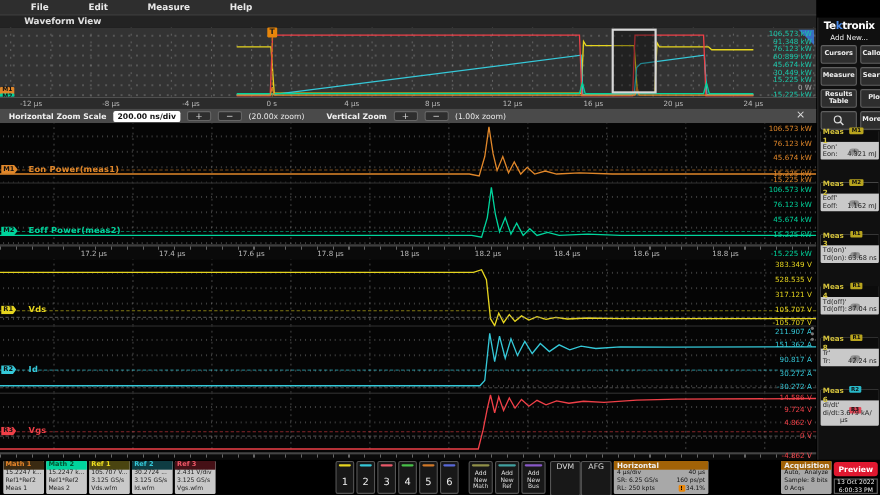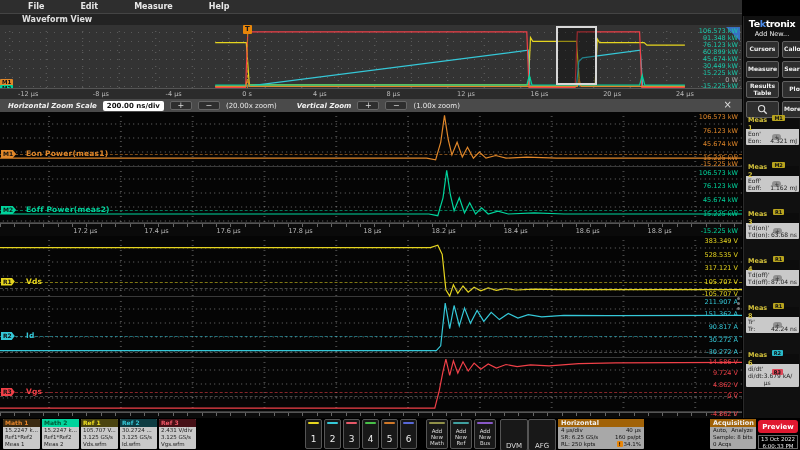--- a/index.html
+++ b/index.html
@@ -19,21 +19,21 @@
   .trig-marker{position:absolute;left:243px;top:0;width:9px;height:9px;background:#e8860a;color:#1a1a1a;font-size:7px;font-weight:bold;text-align:center;line-height:9px;border-radius:1px;}
   .trig-line{position:absolute;left:247px;top:9px;width:0;height:54px;border-left:1px dashed #c87818;}
   .zoombox{position:absolute;left:74.9%;top:1px;width:5.6%;height:59px;border:2px solid #d8d8d8;background:rgba(0,0,0,.35);box-sizing:border-box;}
   .ov-tag{position:absolute;font-size:5.5px;font-weight:bold;color:#111;padding:0 2px;border-radius:1px;line-height:7px;}
   .zoomicon{position:absolute;right:2px;top:2px;width:0;height:0;border-left:14px solid transparent;border-top:14px solid #3a7adc;opacity:.85;}
   
   .ovaxis{position:absolute;left:0;top:88px;width:742px;height:11px;background:#2b2b2b;border-top:1px solid #555;}
   .ovaxis .t{position:absolute;top:1px;font-size:6.5px;color:#bbb;transform:translateX(-50%);}
   
   .zoombar{position:absolute;left:0;top:99px;width:742px;height:13px;background:#4a4a4a;display:flex;align-items:center;gap:6px;padding-left:8px;box-sizing:border-box;}
-  .zoombar .lbl{font-size:7px;font-weight:bold;color:#f0f0f0;font-style:italic;}
+  .zoombar .lbl{font-size:7px;font-weight:bold;color:#f0f0f0;}
   .zoombar .input{background:#fff;color:#111;font-size:7px;font-weight:bold;padding:0 4px;border-radius:2px;line-height:10px;height:10px;}
   .zbtn{width:22px;height:9px;background:#2e2e2e;border:1px solid #666;border-radius:2px;color:#ddd;font-size:8px;line-height:7px;text-align:center;box-sizing:border-box;}
   .zoombar .pct{font-size:7px;color:#e8e8e8;}
   .zclose{position:absolute;right:10px;top:0;font-size:10px;color:#ddd;}
   
   .panel{position:absolute;left:0;width:742px;background:#050505;border-bottom:1px solid #3a3a3a;box-sizing:border-box;
     background-image:radial-gradient(circle,rgba(150,150,150,.45) .6px,transparent 1px),radial-gradient(circle,rgba(150,150,150,.4) .6px,transparent 1px);
     background-size:71.8px 5px,4.5px 14px;background-position:13.2px 2px,1px 5px;}
   .p1{top:112px;height:55px;} .p2{top:167px;height:56px;}
   .p3{top:236px;height:61px;} .p4{top:297px;height:61px;} .p5{top:358px;height:54px;}
@@ -71,21 +71,21 @@
   .bottombar{position:absolute;left:0;top:418px;width:800px;height:32px;background:#000;}
   .wbadge{position:absolute;top:1px;width:37px;height:30px;background:#c9c9c9;border-radius:1px;overflow:hidden;}
   .wbadge .hd{height:8px;font-size:6px;font-weight:bold;padding-left:2px;line-height:8px;}
   .wbadge .ln{font-size:5.5px;color:#222;padding-left:2px;line-height:7px;}
   .hd.m1{background:#3a2a12;color:#e8862a;} .hd.m2{background:#00d49c;color:#072;color:#063;color:#053;} 
   .hd.r1{background:#4a4410;color:#f0e020;} .hd.r2{background:#0e3c42;color:#35c8d8;} .hd.r3{background:#451016;color:#f05868;}
   .chbtn{position:absolute;top:1px;width:17px;height:30px;background:#181818;border:1px solid #555;border-radius:2px;color:#eee;font-size:9px;display:flex;align-items:flex-end;justify-content:center;padding-bottom:4px;box-sizing:border-box;}
   .chbtn::before{content:"";position:absolute;top:2px;left:2px;right:2px;height:2px;border-radius:1px;background:var(--c);}
   .addbtn{position:absolute;top:1px;width:22px;height:30px;background:#181818;border:1px solid #555;border-radius:2px;color:#ddd;font-size:5.5px;text-align:center;line-height:1.1;display:flex;align-items:flex-end;justify-content:center;padding-bottom:2px;box-sizing:border-box;}
   .addbtn::before{content:"";position:absolute;top:2px;left:2px;right:2px;height:2px;border-radius:1px;background:var(--c);}
-  .fnbtn{position:absolute;top:1px;width:26px;height:30px;background:#181818;border:1px solid #555;border-radius:2px;color:#ddd;font-size:7px;display:flex;align-items:flex-end;justify-content:center;}
+  .fnbtn{position:absolute;top:1px;width:26px;height:30px;background:#181818;border:1px solid #555;border-radius:2px;color:#ddd;font-size:7px;display:flex;align-items:flex-start;justify-content:center;}
   .infopanel{position:absolute;top:1px;height:30px;background:#a8a8a8;border-radius:1px;overflow:hidden;}
   .infopanel .hd{background:#a16207;color:#f0f0f0;font-size:6.5px;font-weight:bold;height:8px;line-height:8px;padding-left:3px;}
   .inforow{display:flex;justify-content:space-between;font-size:5.5px;color:#111;padding:0 3px;line-height:7px;}
   .warn{display:inline-block;width:6px;height:6px;background:#e8860a;color:#000;font-size:5px;font-weight:bold;text-align:center;line-height:6px;border-radius:1px;margin-right:1px;}
   .tpill{background:#f0d020;color:#111;font-size:6px;font-weight:bold;padding:0 4px;border-radius:2px;line-height:8px;}
   .preview{position:absolute;left:758px;top:2px;width:40px;height:13px;background:#e01830;color:#fff;font-size:7px;font-weight:bold;border-radius:3px;display:flex;align-items:center;justify-content:center;}
   .datetime{position:absolute;left:758px;top:17px;width:40px;height:14px;border:1px solid #666;color:#eee;font-size:5.5px;text-align:center;line-height:1.25;box-sizing:border-box;}
 </style>
 </head>
 <body>

